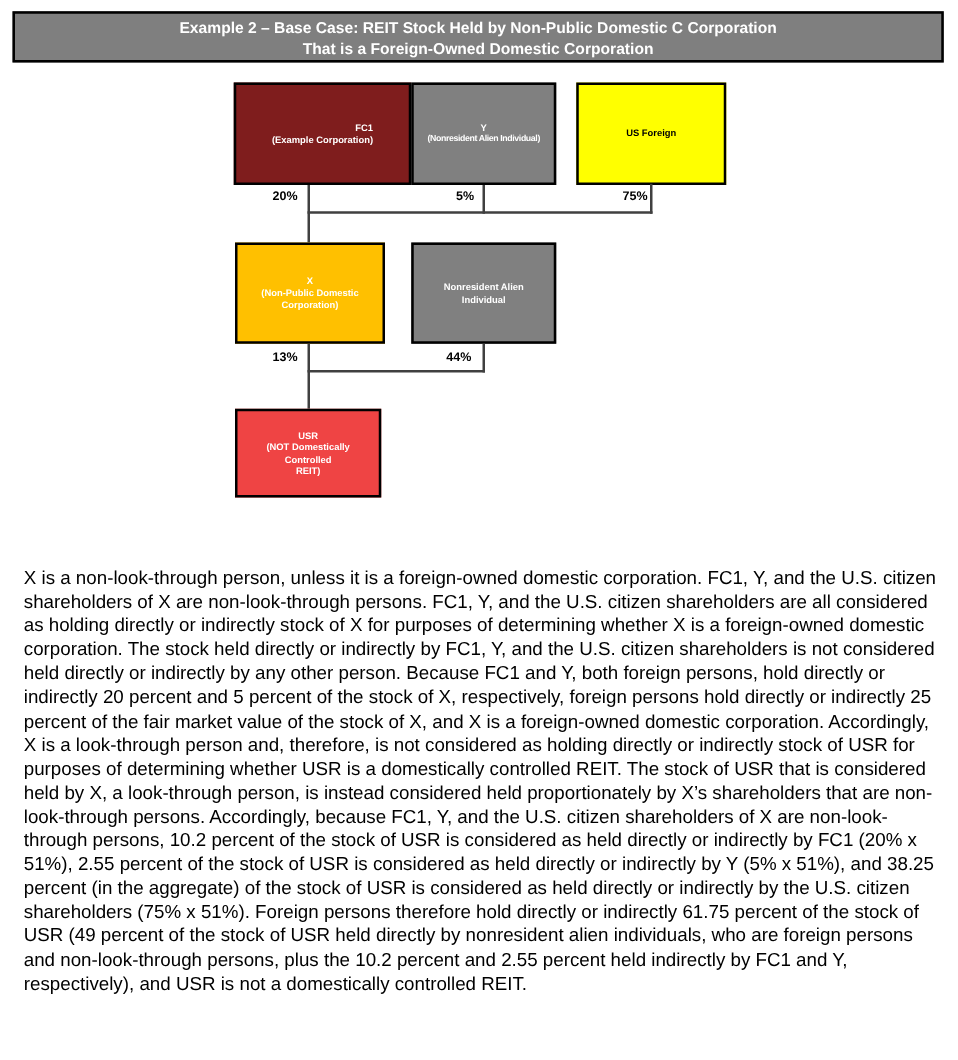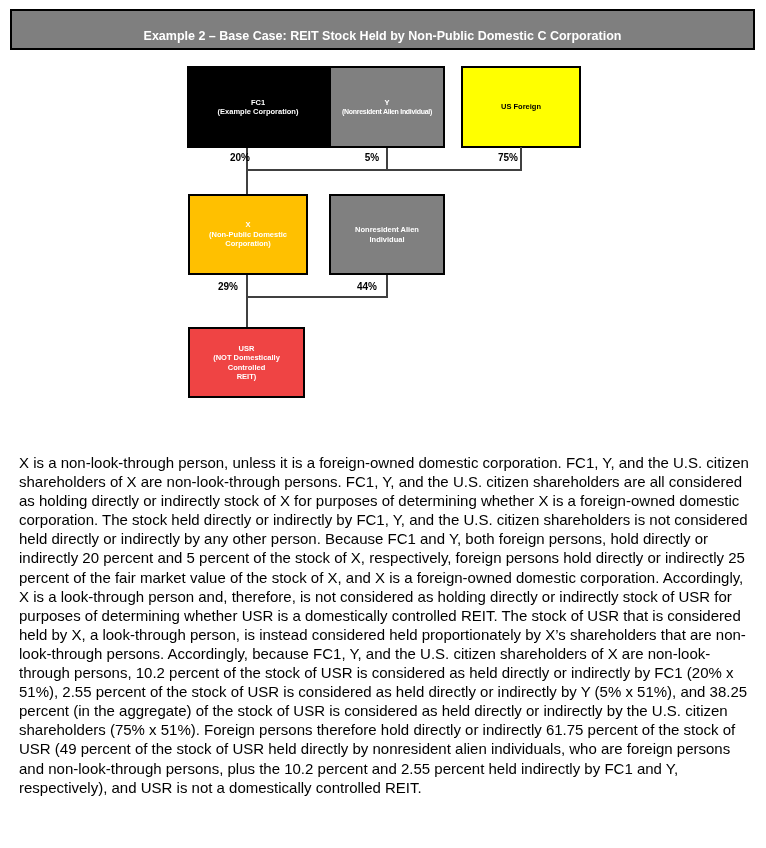--- a/index.html
+++ b/index.html
@@ -4,21 +4,21 @@
 <style>
   html, body { margin:0; padding:0; background:#ffffff; }
   .page {
     position:relative; width:766px; height:848px; background:#ffffff;
     font-family:"Liberation Sans", sans-serif; overflow:hidden;
   }
   .title-bar {
     position:absolute; left:10px; top:9px; width:745px; height:41px;
     box-sizing:border-box; border:2px solid #000000;
     color:#ffffff; font-weight:bold; font-size:12.5px; line-height:16.5px;
-    text-align:center; padding-top:17px;
+    text-align:center; padding-top:3px;
   }
   .node {
     position:absolute; box-sizing:border-box; border:2px solid #000000;
     display:flex; align-items:center; justify-content:center;
     text-align:center; font-weight:bold; font-size:7.5px; line-height:9.5px;
   }
   .node-inner { padding:0 7px; }
   .node-sub.tight { white-space:nowrap; font-size:7px; letter-spacing:-0.3px; padding:0; }
   .underline { }
   .connector { position:absolute; background:#404040; }
@@ -31,25 +31,26 @@
     font-size:15px; line-height:19.1px; color:#000000;
   }
 </style>
 </head>
 <body>
 
 <div class="page">
 
   <div class="title-bar" style="background-color: rgb(127, 127, 127);">
     <div>Example 2 – Base Case: REIT Stock Held by Non-Public Domestic C Corporation</div>
+    <div>That is a Foreign-Owned Domestic Corporation</div>
   </div>
 
   <div>
 
-    <div class="node" style="left: 187px; top: 66px; width: 142px; height: 82px; color: rgb(255, 255, 255); background-color: #000000;">
+    <div class="node" style="left: 187px; top: 66px; width: 142px; height: 82px; color: rgb(255, 255, 255); background-color: #7f1d1d; text-align: right;">
       <div class="node-inner">
         <div class="node-name">FC1</div>
         <div class="node-sub">(Example Corporation)</div>
       </div>
     </div>
 
     <div class="node" style="left: 329px; top: 66px; width: 116px; height: 82px; color: rgb(255, 255, 255); background-color: rgb(128, 128, 128);">
       <div class="node-inner" style="padding:0 2px;">
         <div class="node-name">Y</div>
         <div class="node-sub tight">(Nonresident Alien Individual)</div>
@@ -60,42 +61,42 @@
       <div class="node-inner">
         <div class="node-name">US Foreign</div>
       </div>
     </div>
 
     <div class="connector" style="left:246px; top:148px; width:2px; height:46px;"></div>
     <div class="connector" style="left:386px; top:148px; width:2px; height:23px;"></div>
     <div class="connector" style="left:520px; top:147px; width:2px; height:24px;"></div>
     <div class="connector" style="left:246px; top:169px; width:276px; height:2px;"></div>
 
-    <div class="pct" style="left:206px; top:152px;text-align:right;">20%</div>
+    <div class="pct" style="left:206px; top:152px;">20%</div>
     <div class="pct" style="left:350px; top:152px;">5%</div>
     <div class="pct" style="left:486px; top:152px;">75%</div>
 
     <div class="node" style="left: 188px; top: 194px; width: 120px; height: 81px; color: rgb(255, 255, 255); background-color: rgb(255, 192, 0);">
       <div class="node-inner">
         <div class="node-name">X</div>
         <div class="node-sub">(Non-Public Domestic Corporation)</div>
       </div>
     </div>
 
     <div class="node" style="left: 329px; top: 194px; width: 116px; height: 81px; color: rgb(255, 255, 255); background-color: rgb(128, 128, 128);">
       <div class="node-inner">
         <div class="node-name">Nonresident Alien Individual</div>
       </div>
     </div>
 
     <div class="connector" style="left:246px; top:275px; width:2px; height:52px;"></div>
     <div class="connector" style="left:386px; top:275px; width:2px; height:23px;"></div>
     <div class="connector" style="left:246px; top:296px; width:142px; height:2px;"></div>
 
-    <div class="pct" style="left:206px; top:281px;">29%</div>
+    <div class="pct" style="left:206px; top:281px;">13%</div>
     <div class="pct" style="left:345px; top:281px;">44%</div>
 
     <div class="node" style="left: 188px; top: 327px; width: 117px; height: 71px; color: rgb(255, 255, 255); background-color: #ef4444;">
       <div class="node-inner">
         <div class="node-name">USR</div>
         <div class="node-sub"><span>(</span><span class="underline">NOT</span><span> Domestically Controlled</span></div>
         <div class="node-sub">REIT)</div>
       </div>
     </div>
 

